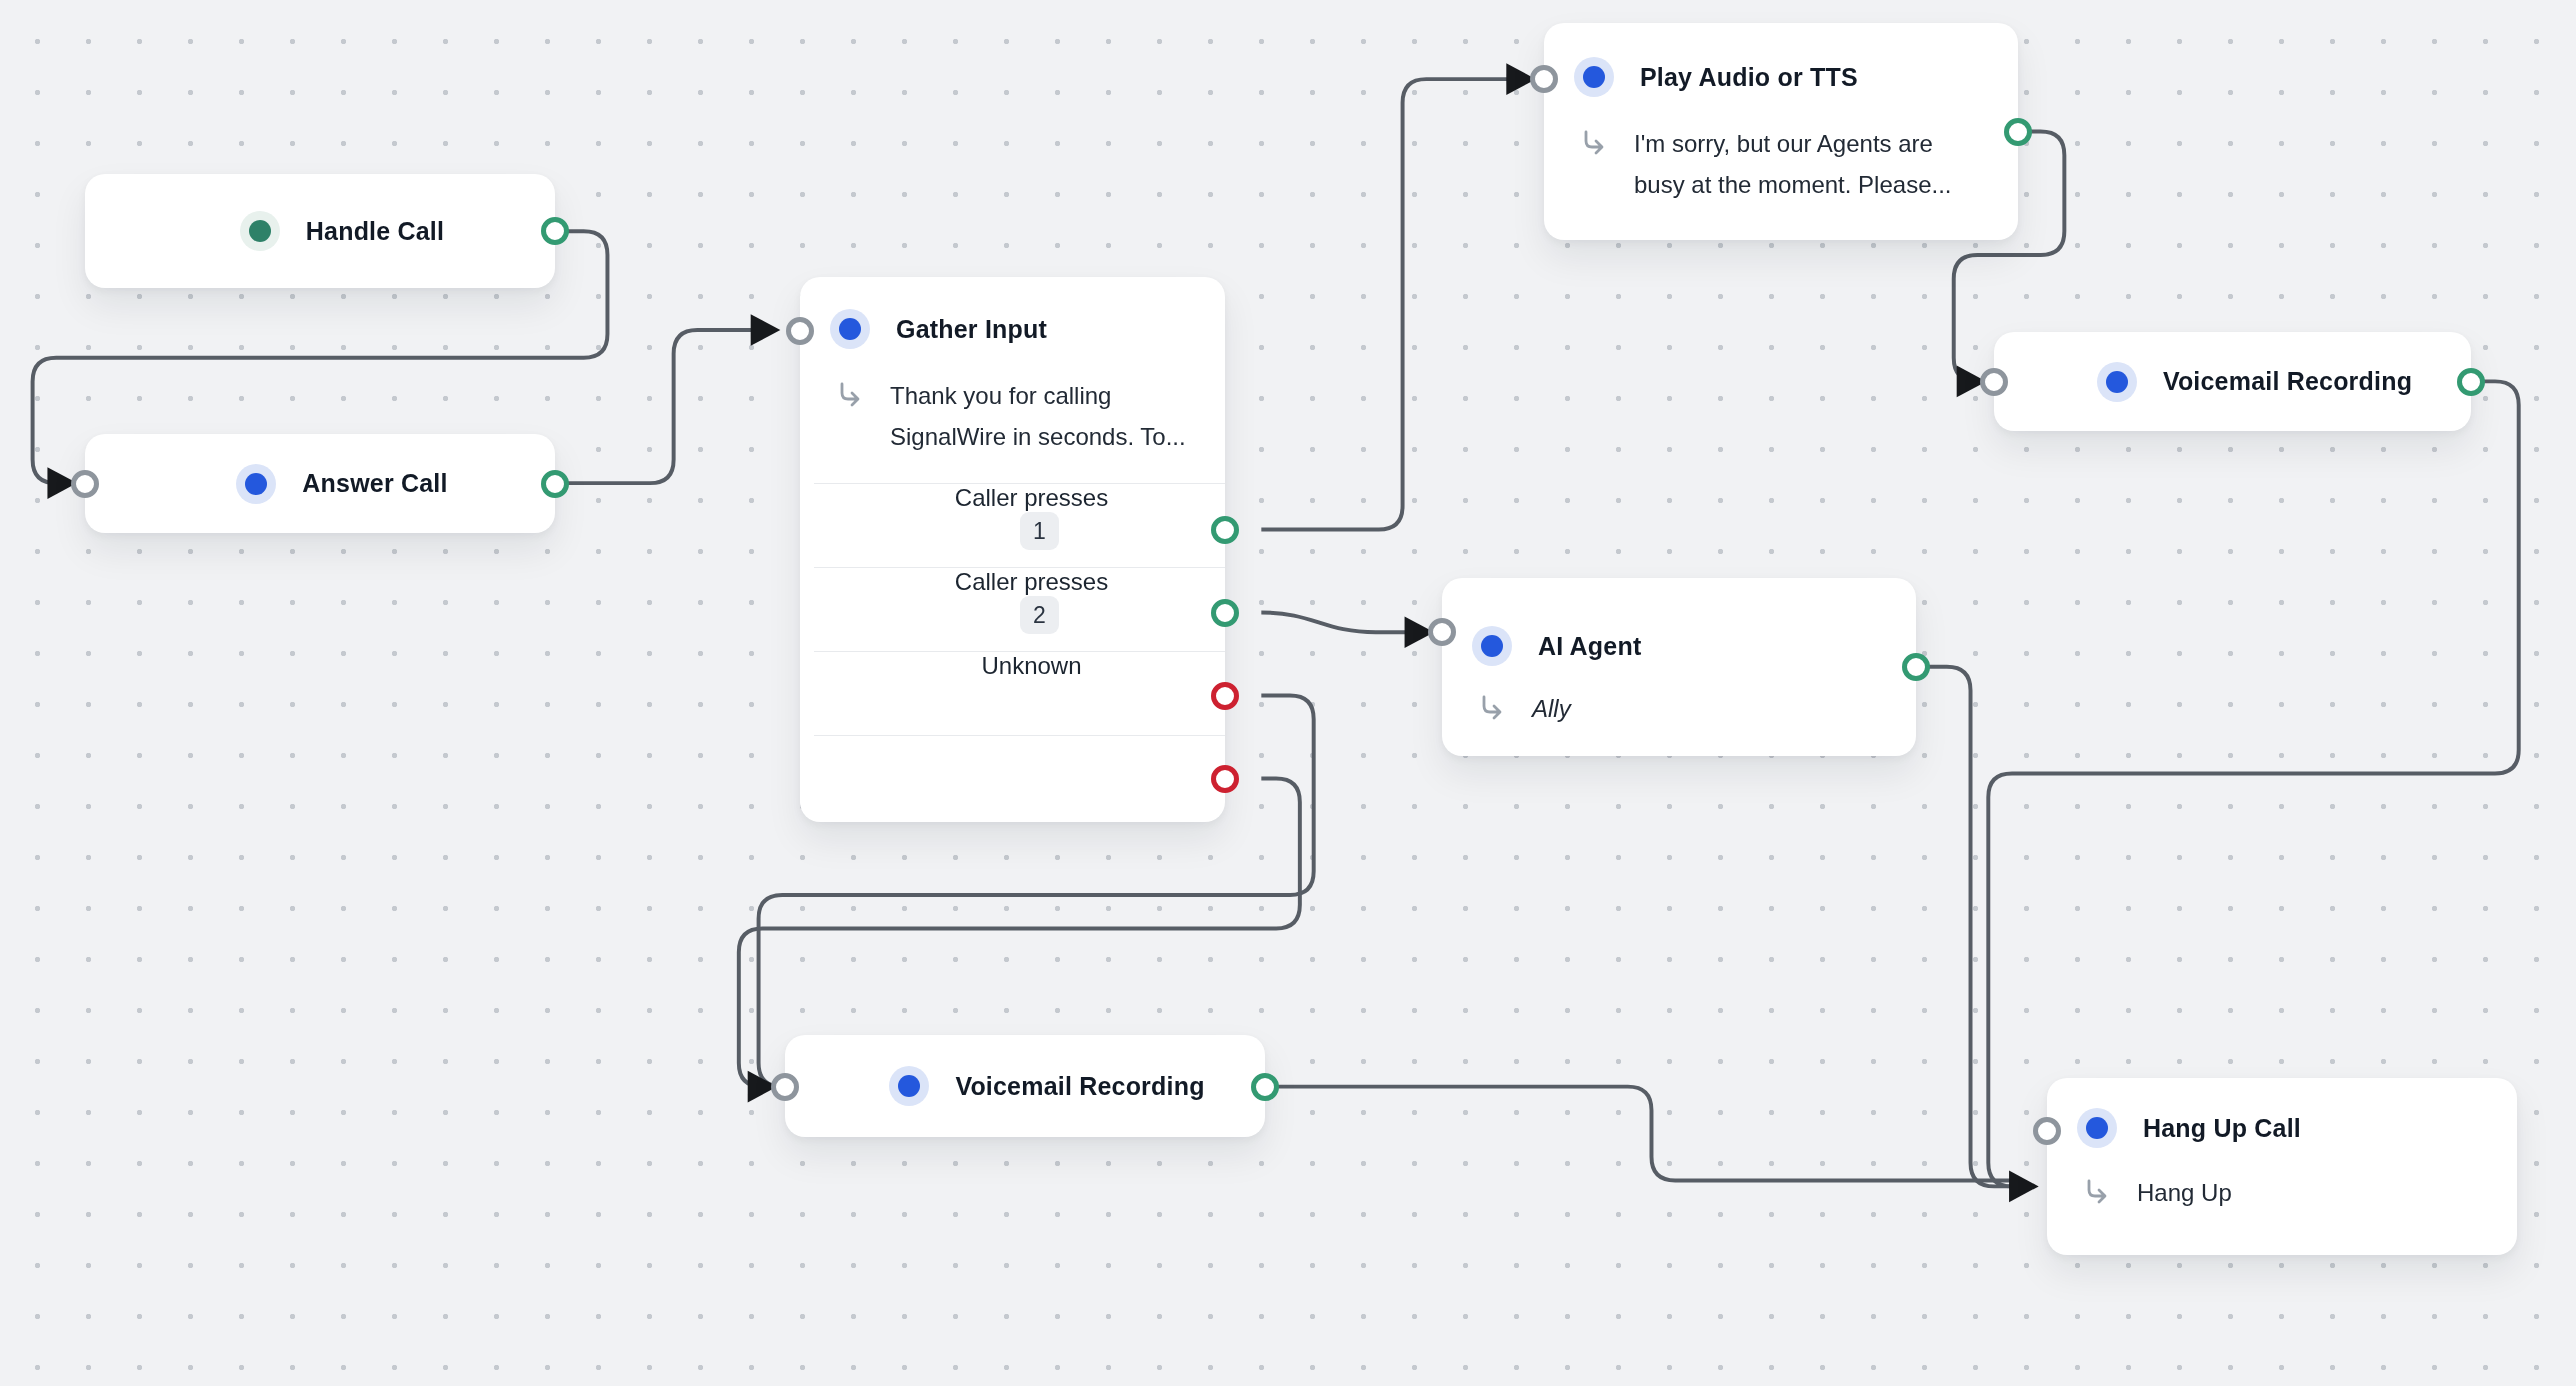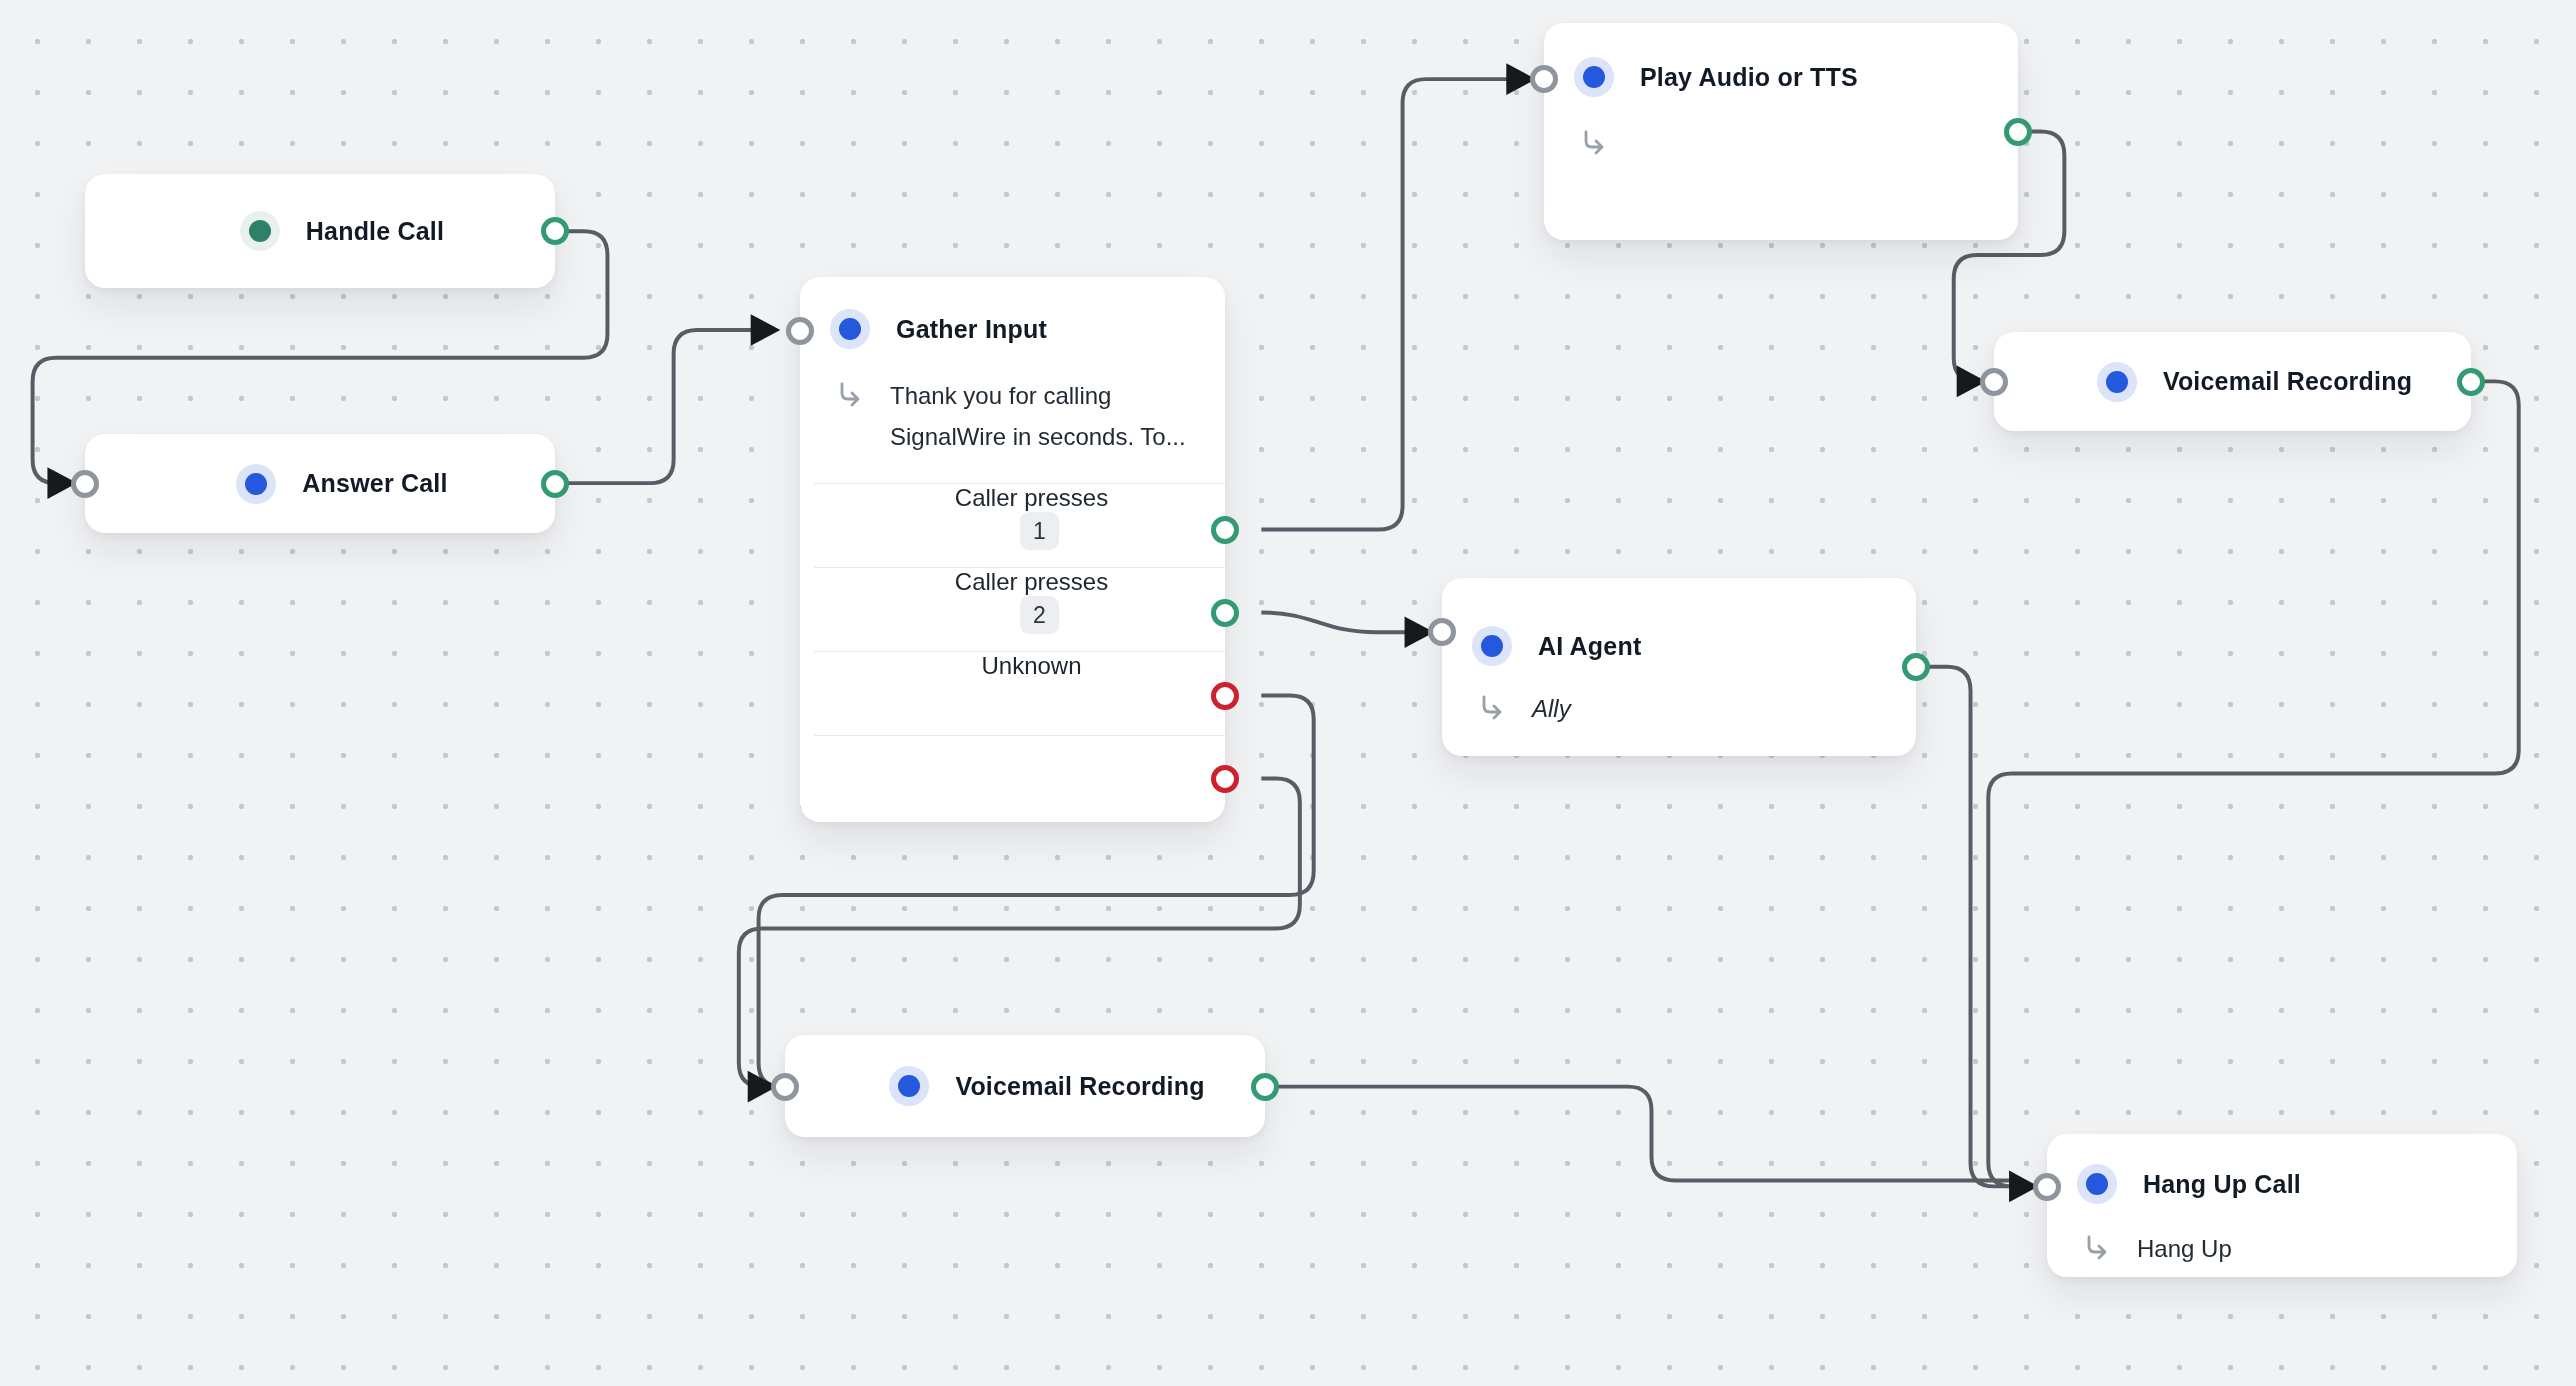--- a/index.html
+++ b/index.html
@@ -154,20 +154,21 @@
           <span class="dot blue"></span>
         </span>
       <span class="title">Play Audio or TTS</span>
     </div>
     <div class="prompt">
       <span class="ret-icon">
         <svg width="28" height="28" viewBox="0 0 28 28" fill="none">
           <path d="M6,3 V12 Q6,18 12,18 H21 M16,12 l6,6 -6,6" stroke="#98a0aa" stroke-width="2.8" stroke-linecap="round" stroke-linejoin="round"></path>
         </svg>
       </span>
+      <span class="prompt-text" style="width:344px;">I'm sorry, but our Agents are busy at the moment. Please...</span>
     </div>
     <span class="port in-gray" style="top:42px;"></span>
     <span class="port out-green" style="top:95px;"></span>
   </div>
 
   <div class="node simple" style="left:1994px;top:332px;width:477px;height:99px;">
     <div class="node-header">
       <span class="halo blue">
           <span class="dot blue"></span>
         </span>
@@ -200,21 +201,21 @@
     <div class="node-header">
       <span class="halo blue">
           <span class="dot blue"></span>
         </span>
       <span class="title">Voicemail Recording</span>
     </div>
     <span class="port in-gray" style="top:38px;"></span>
     <span class="port out-green" style="top:38px;"></span>
   </div>
 
-  <div class="node" style="left:2047px;top:1134px;width:470px;height:143px;">
+  <div class="node" style="left:2047px;top:1078px;width:470px;height:177px;">
     <div class="node-header" style="padding-top:30px;">
       <span class="halo blue">
           <span class="dot blue"></span>
         </span>
       <span class="title">Hang Up Call</span>
     </div>
     <div class="prompt" style="margin-top:24px;">
       <span class="ret-icon">
         <svg width="28" height="28" viewBox="0 0 28 28" fill="none">
           <path d="M6,3 V12 Q6,18 12,18 H21 M16,12 l6,6 -6,6" stroke="#98a0aa" stroke-width="2.8" stroke-linecap="round" stroke-linejoin="round"></path>

